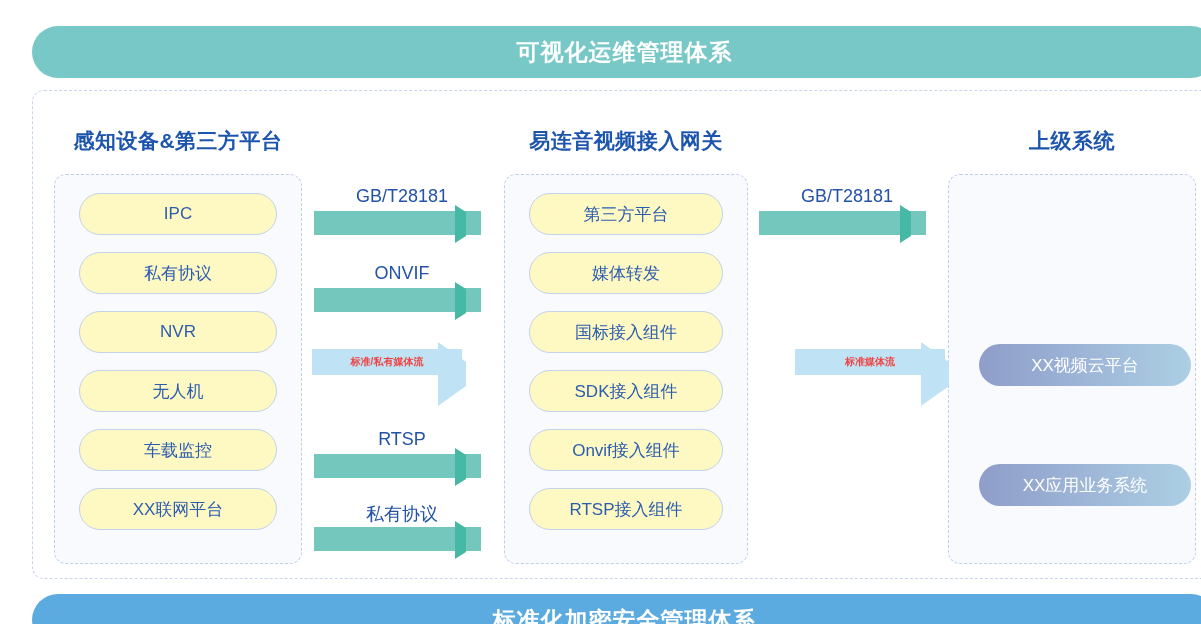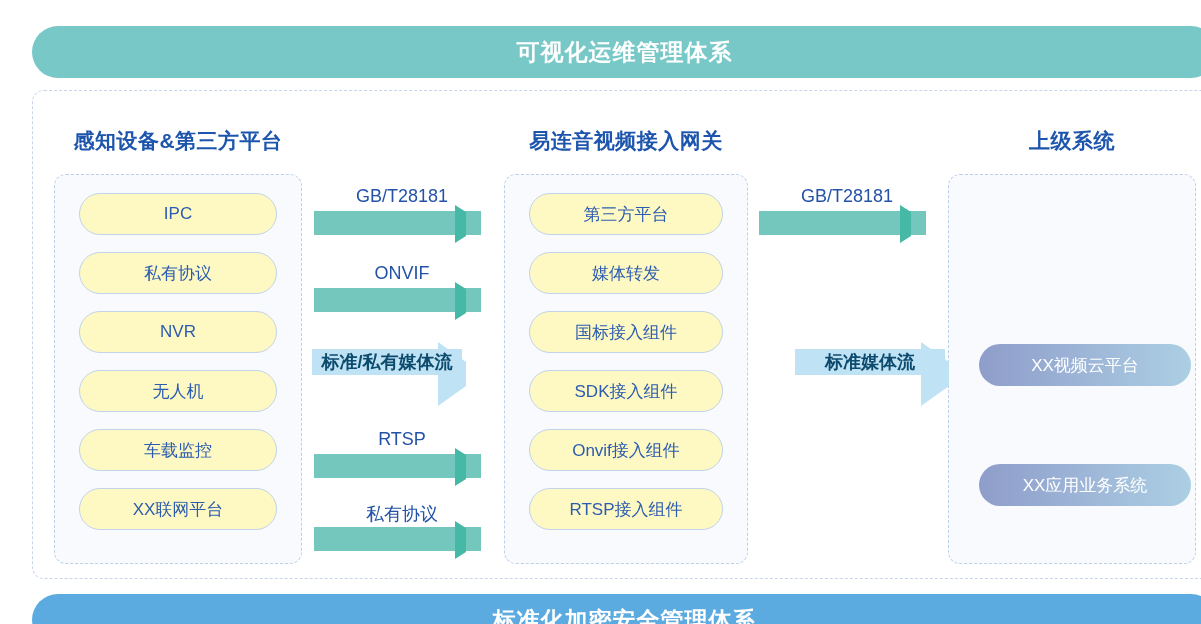--- a/index.html
+++ b/index.html
@@ -93,21 +93,21 @@
     position: absolute; right: 0; top: 0;
     width: 0; height: 0;
     border-top: 20px solid transparent;
     border-bottom: 20px solid transparent;
     border-left: 28px solid #bfe3f5;
   }
   .arrow-block .blabel {
     position: absolute; left: 0; top: 7px; height: 26px;
     width: calc(100% - 28px);
     display: flex; align-items: center; justify-content: center;
-    font-size: 18px; font-weight: bold; color: #0c4a6e; white-space: nowrap;
+    font-size: 10px; font-weight: bold; color: #ef4444; white-space: nowrap;
   }
 </style>
 </head>
 <body>
 
 <div class="stage">
 
   <div class="banner banner-top">
     <span>可视化运维管理体系</span>
   </div>

